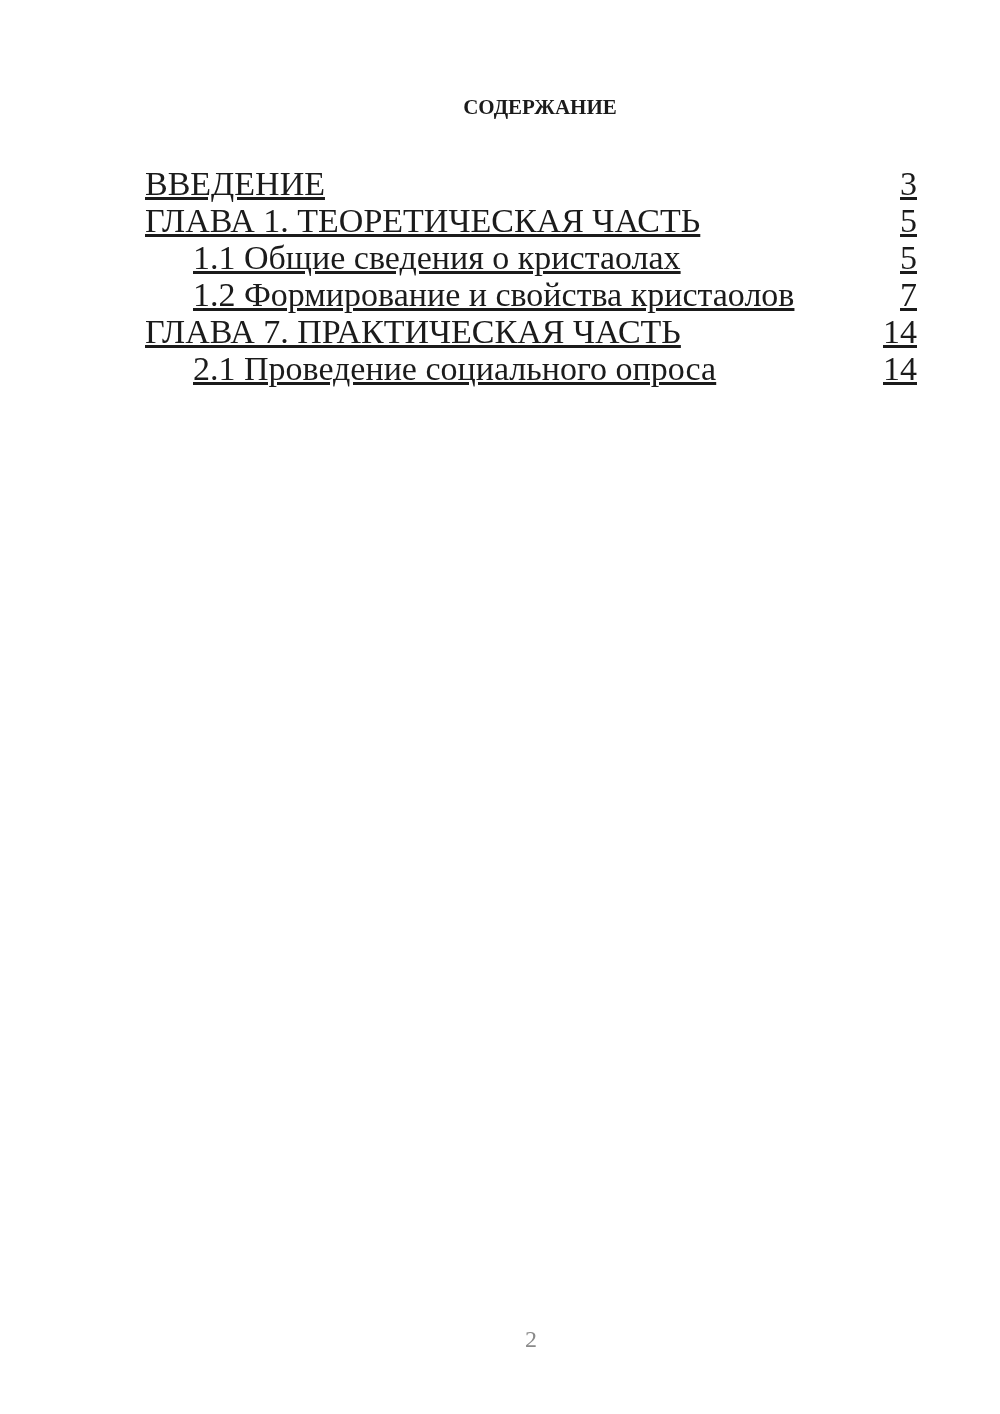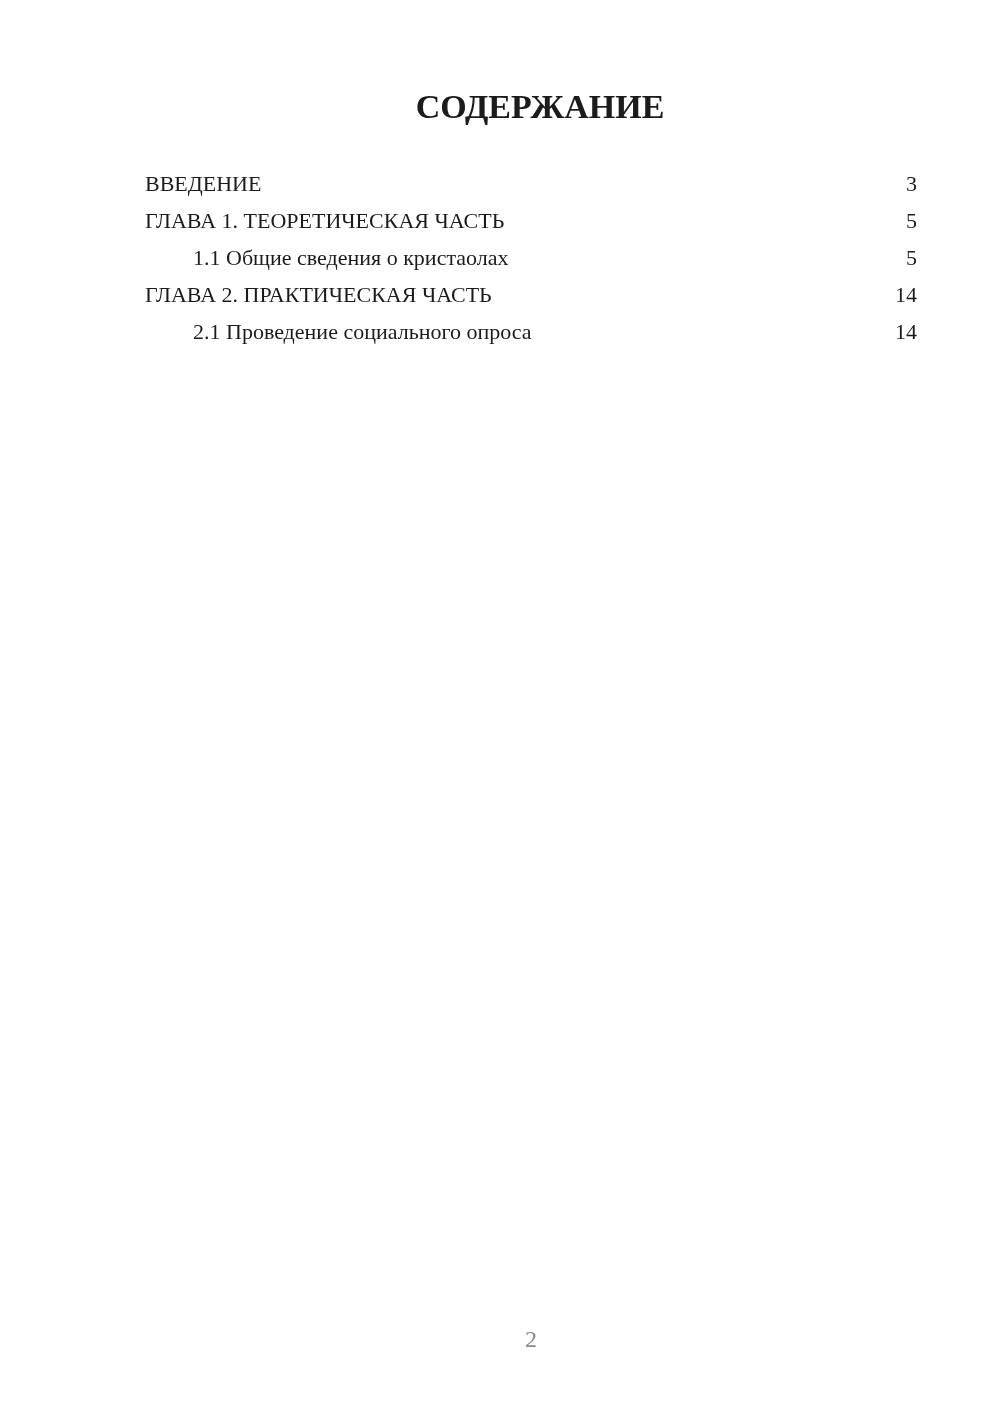--- a/index.html
+++ b/index.html
@@ -22,36 +22,37 @@
     color: var(--text-color);
     overflow: hidden;
   }
   .toc-title {
     position: absolute;
     top: 91px;
     left: 154px;
     width: 772px;
     margin: 0;
     text-align: center;
-    font-size: 34px;
+    font-size: 21px;
     line-height: 32px;
     font-weight: bold;
   }
   .toc {
     position: absolute;
     top: 165px;
     left: 145px;
     width: 772px;
   }
   .toc-row {
     display: flex;
     align-items: baseline;
-    font-size: 22px;
+    font-size: 34px;
     line-height: 37px;
     white-space: nowrap;
+    text-decoration: underline;
   }
   .toc-row.sub .toc-label {
     padding-left: 48px;
   }
   .toc-label {
     flex: 1 1 auto;
     overflow: hidden;
   }
   .toc-page {
     flex: 0 0 auto;
@@ -86,25 +87,29 @@
     <div class="toc-row">
       <span class="toc-label">ГЛАВА 1. ТЕОРЕТИЧЕСКАЯ ЧАСТЬ</span>
       <span class="toc-page">5</span>
     </div>
 
     <div class="toc-row sub">
       <span class="toc-label">1.1 Общие сведения о кристаолах</span>
       <span class="toc-page">5</span>
     </div>
 
+    <div class="toc-row sub">
+      <span class="toc-label">1.2 Формирование и свойства кристаолов</span>
+      <span class="toc-page">7</span>
+    </div>
 
 
 
     <div class="toc-row">
-      <span class="toc-label">ГЛАВА 2. ПРАКТИЧЕСКАЯ ЧАСТЬ</span>
+      <span class="toc-label">ГЛАВА 7. ПРАКТИЧЕСКАЯ ЧАСТЬ</span>
       <span class="toc-page">14</span>
     </div>
 
     <div class="toc-row sub">
       <span class="toc-label">2.1 Проведение социального опроса</span>
       <span class="toc-page">14</span>
     </div>
 
 
 

